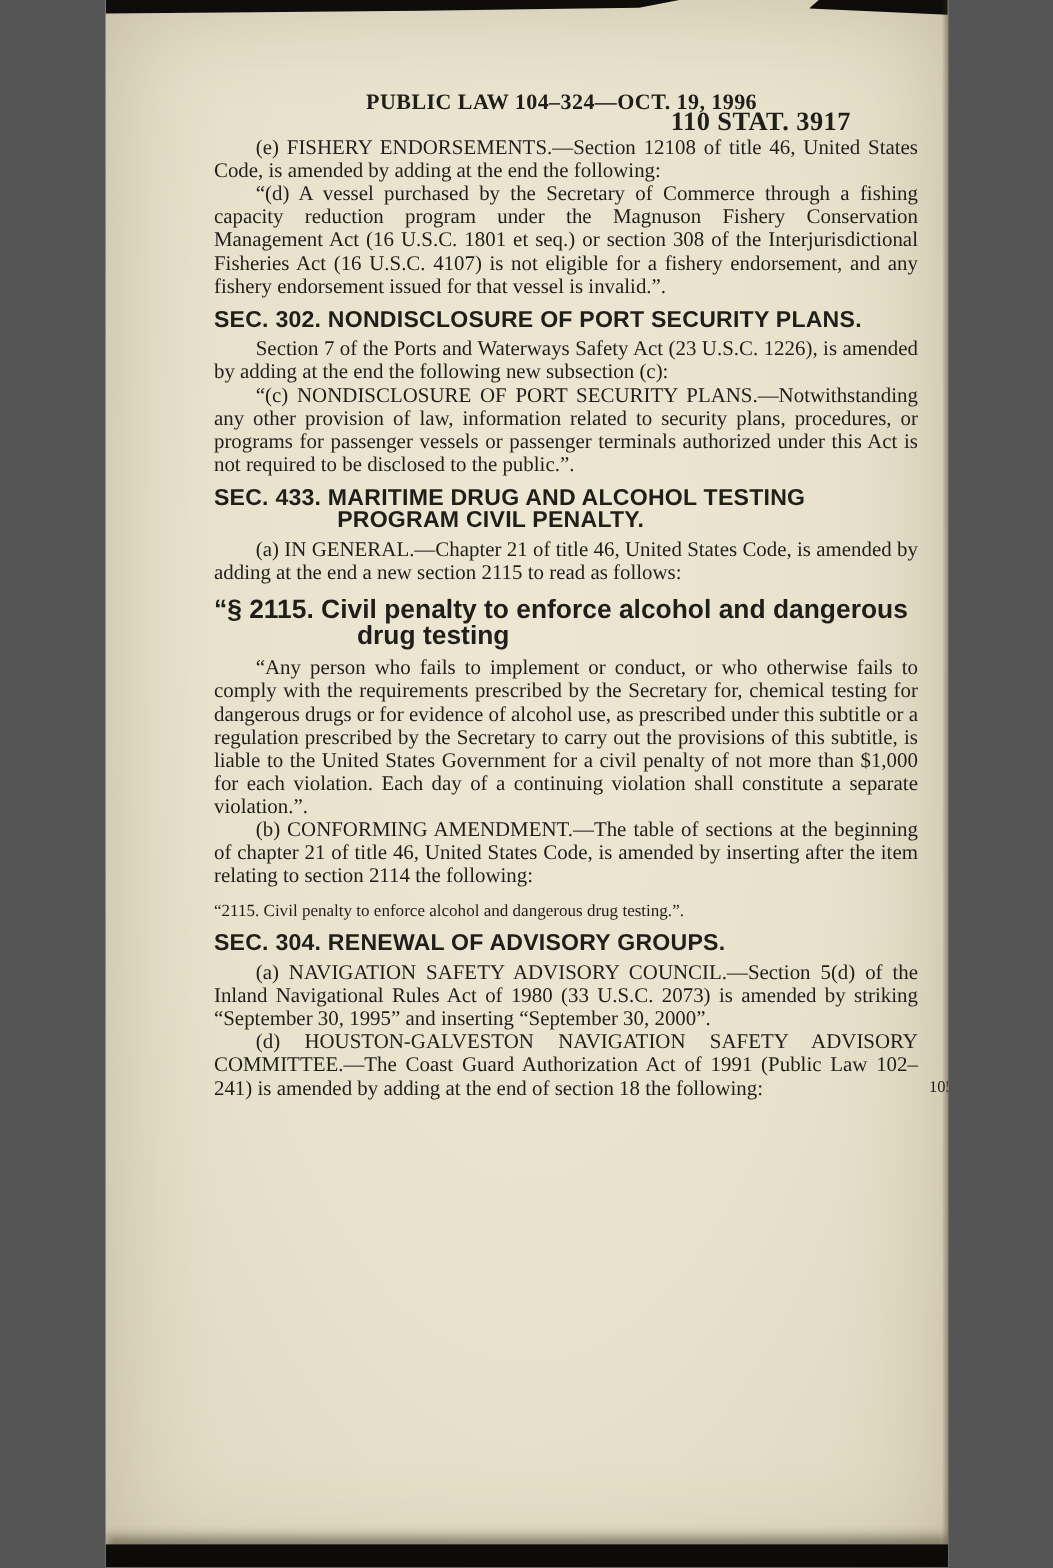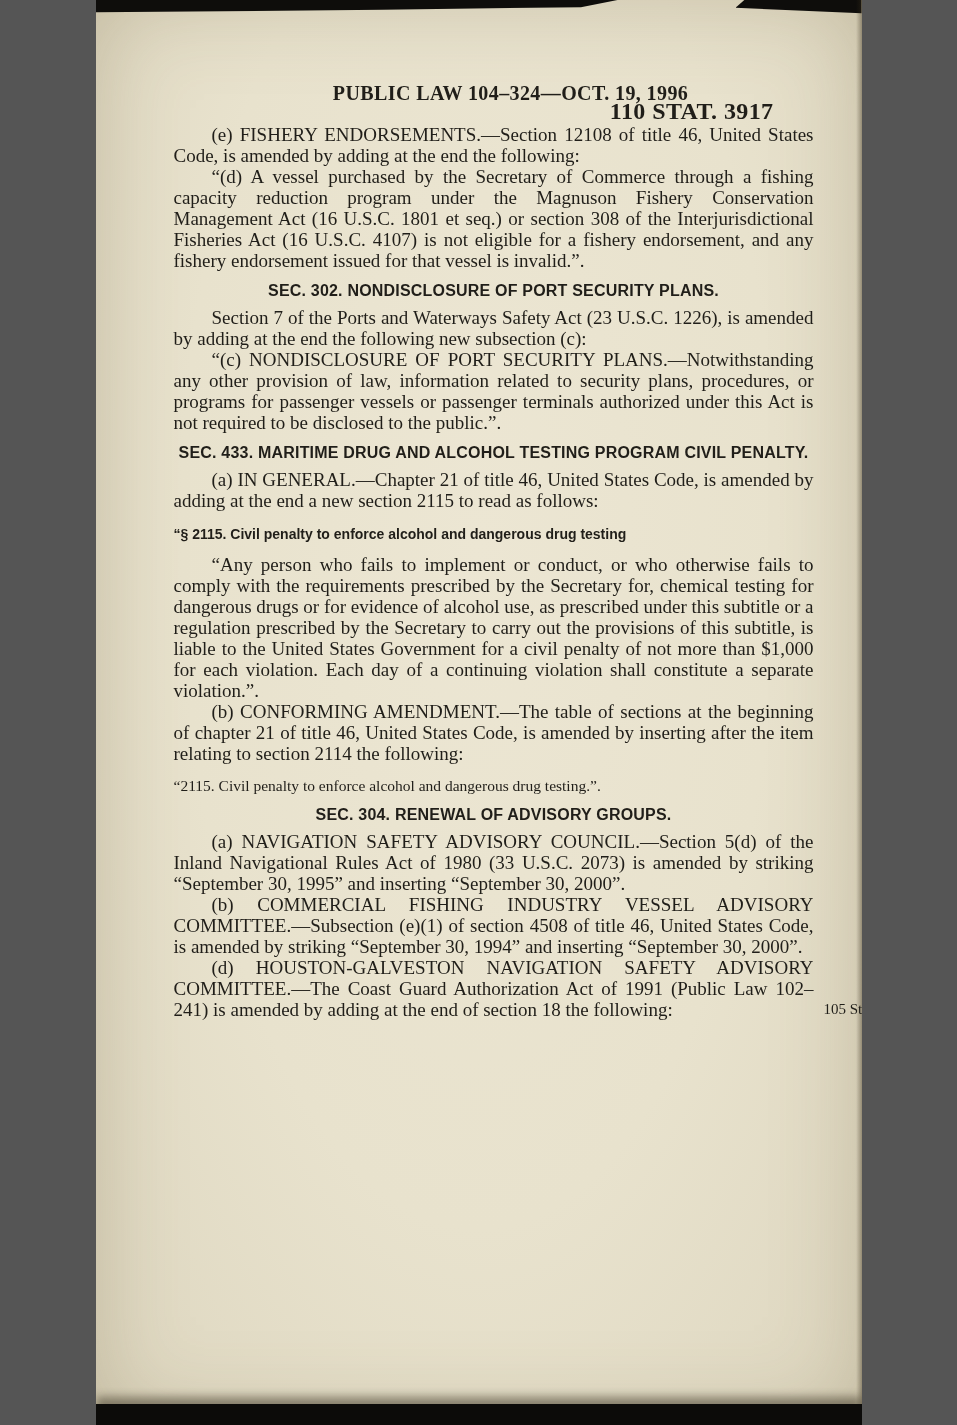--- a/index.html
+++ b/index.html
@@ -42,35 +42,35 @@
     position: absolute; top: 82px; left: 95px; width: 640px;
     text-align: center; font-weight: bold; font-size: 20px; letter-spacing: 0.4px;
   }
   .stat-number {
     position: absolute; top: 98px; right: 88px;
     font-weight: bold; font-size: 24px; letter-spacing: 0.4px;
   }
 
   
   .text-column {
-    position: absolute; top: 124px; left: 78px; width: 640px;
+    position: absolute; top: 124px; left: 99px; width: 640px;
     font-size: 19px; line-height: 21px; text-align: justify;
   }
   .para { margin: 0; text-indent: 38px; }
   .sec-heading {
     margin: 10px 0 6px 0;
     font-family: "Liberation Sans", "DejaVu Sans", sans-serif;
-    font-weight: bold; font-size: 16px; line-height: 20px;
-    text-align: center; text-indent: 0; letter-spacing: 0.2px;
+    font-weight: bold; font-size: 21px; line-height: 20px;
+    text-align: left; text-indent: 0; letter-spacing: 0.2px;
   }
   .sec-heading.hang { padding-left: 112px; text-indent: -112px; }
   .catchline {
     margin: 12px 0 8px 0; max-width: 600px;
     font-family: "Liberation Sans", "DejaVu Sans", sans-serif;
-    font-weight: bold; font-size: 14px; line-height: 23px;
+    font-weight: bold; font-size: 24px; line-height: 23px;
     text-align: left; padding-left: 130px; text-indent: -130px;
   }
   .leadline-small {
     margin: 13px 0 7px 0;
     font-size: 15.5px; line-height: 18px;
     text-align: left; text-indent: 0;
   }
   .para-with-note { position: relative; }
   .margin-note {
     position: absolute; left: 650px; top: 43px; width: 135px;
@@ -101,21 +101,20 @@
 
     <p class="sec-heading hang">SEC. 433. MARITIME DRUG AND ALCOHOL TESTING PROGRAM CIVIL PENALTY.</p>
     <p class="para">(a) IN GENERAL.—Chapter 21 of title 46, United States Code, is amended by adding at the end a new section 2115 to read as follows:</p>
     <p class="catchline">“§ 2115. Civil penalty to enforce alcohol and dangerous drug testing</p>
     <p class="para">“Any person who fails to implement or conduct, or who otherwise fails to comply with the requirements prescribed by the Secretary for, chemical testing for dangerous drugs or for evidence of alcohol use, as prescribed under this subtitle or a regulation prescribed by the Secretary to carry out the provisions of this subtitle, is liable to the United States Government for a civil penalty of not more than $1,000 for each violation. Each day of a continuing violation shall constitute a separate violation.”.</p>
     <p class="para">(b) CONFORMING AMENDMENT.—The table of sections at the beginning of chapter 21 of title 46, United States Code, is amended by inserting after the item relating to section 2114 the following:</p>
     <p class="leadline-small">“2115. Civil penalty to enforce alcohol and dangerous drug testing.”.</p>
 
     <p class="sec-heading">SEC. 304. RENEWAL OF ADVISORY GROUPS.</p>
     <p class="para">(a) NAVIGATION SAFETY ADVISORY COUNCIL.—Section 5(d) of the Inland Navigational Rules Act of 1980 (33 U.S.C. 2073) is amended by striking “September 30, 1995” and inserting “September 30, 2000”.</p>
-    <p class="para">(b) COMMERCIAL FISHING INDUSTRY VESSEL ADVISORY COMMITTEE.—Subsection (e)(1) of section 4508 of title 46, United States Code, is amended by striking “September 30, 1994” and inserting “September 30, 2000”.</p>
 
     <div class="para-with-note">
       <p class="para">(d) HOUSTON-GALVESTON NAVIGATION SAFETY ADVISORY COMMITTEE.—The Coast Guard Authorization Act of 1991 (Public Law 102–241) is amended by adding at the end of section 18 the following:</p>
       <div class="margin-note">105 Stat. 1420.</div>
     </div>
 
   </main>
 </div>
 
 </body></html>

